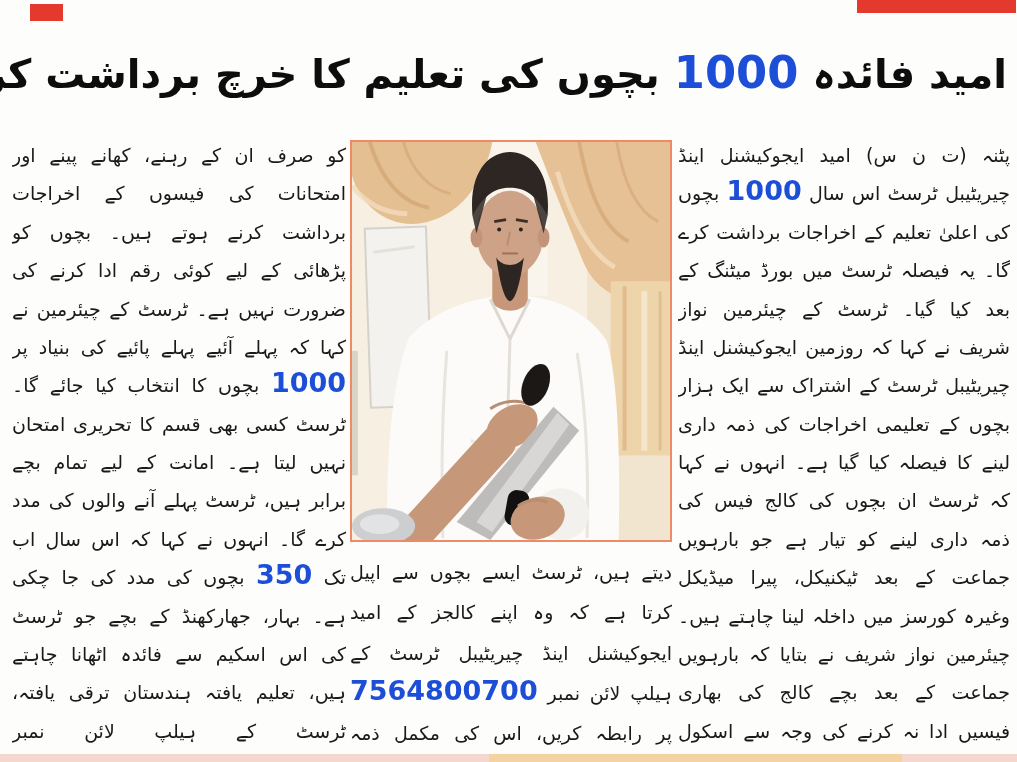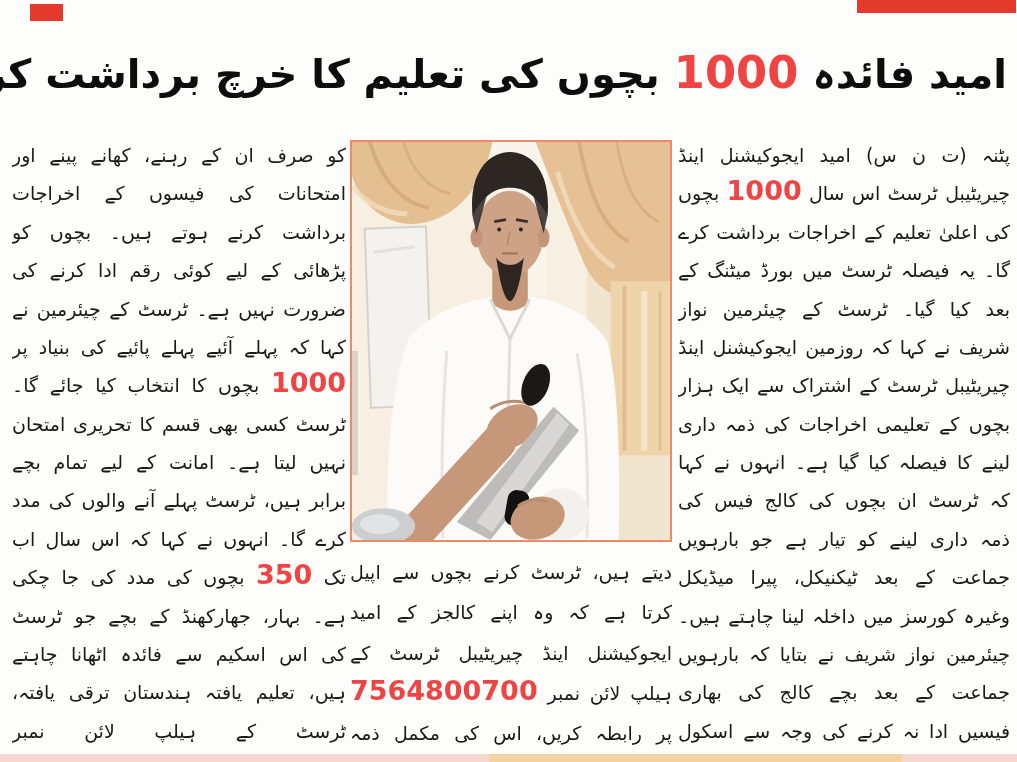--- a/index.html
+++ b/index.html
@@ -41,21 +41,21 @@
   .col-right{left:678px;width:332px;}
   .col-left{left:12px;width:334px;}
   .col-middle-text{
     position:absolute;left:350px;top:552px;width:322px;height:208px;overflow:hidden;
     direction:rtl;text-align:justify;color:#1a1a1a;
     font-size:19px;line-height:2.12;word-spacing:1px;
   }
   .num{
     font-family:"DejaVu Sans",sans-serif;
     font-weight:bold;font-size:1.42em;
-    letter-spacing:-1px;color:#ef4444;
+    letter-spacing:-1px;color:#1d4ed8;
     line-height:1;
   }
 
   
   .photo-frame{
     position:absolute;left:350px;top:140px;width:322px;height:402px;
     border:2px solid #ee8a68;box-sizing:border-box;background:#f6efe2;
   }
   .photo-frame svg{display:block;width:100%;height:100%;}
 </style>
@@ -139,21 +139,21 @@
       <ellipse cx="212" cy="374" rx="28" ry="26" fill="#f3f1ed"></ellipse>
       <rect x="156" y="350" width="22" height="36" rx="9" fill="#121010" transform="rotate(10 167 368)"></rect>
       <ellipse cx="188" cy="378" rx="28" ry="21" fill="#c69879" transform="rotate(-18 188 378)"></ellipse>
       <path d="M168 366 C176 360 188 358 198 362" stroke="#b98d72" stroke-width="3" fill="none"></path>
 
       <ellipse cx="32" cy="386" rx="32" ry="18" fill="#cdced0"></ellipse>
       <ellipse cx="28" cy="384" rx="20" ry="10" fill="#e2e3e4"></ellipse>
     </svg>
   </div>
 
-  <div class="col-middle-text"><span>دیتے ہیں، ٹرسٹ کرنے بچوں سے اپیل کرتا ہے کہ وہ اپنے کالجز کے امید ایجوکیشنل اینڈ چیریٹیبل ٹرسٹ کے ہیلپ لائن نمبر </span><span class="num">7564800700</span><span> پر رابطہ کریں، اس کی مکمل ذمہ داری قبول کریں گے۔ فیس. بچوں</span></div>
+  <div class="col-middle-text"><span>دیتے ہیں، ٹرسٹ ایسے بچوں سے اپیل کرتا ہے کہ وہ اپنے کالجز کے امید ایجوکیشنل اینڈ چیریٹیبل ٹرسٹ کے ہیلپ لائن نمبر </span><span class="num">7564800700</span><span> پر رابطہ کریں، اس کی مکمل ذمہ داری قبول کریں گے۔ فیس. بچوں</span></div>
 
   <div class="col col-left"><span>کو صرف ان کے رہنے، کھانے پینے اور امتحانات کی فیسوں کے اخراجات برداشت کرنے ہوتے ہیں۔ بچوں کو پڑھائی کے لیے کوئی رقم ادا کرنے کی ضرورت نہیں ہے۔ ٹرسٹ کے چیئرمین نے کہا کہ پہلے آئیے پہلے پائیے کی بنیاد پر </span><span class="num">1000</span><span> بچوں کا انتخاب کیا جائے گا۔ ٹرسٹ کسی بھی قسم کا تحریری امتحان نہیں لیتا ہے۔ امانت کے لیے تمام بچے برابر ہیں، ٹرسٹ پہلے آنے والوں کی مدد کرے گا۔ انہوں نے کہا کہ اس سال اب تک </span><span class="num">350</span><span> بچوں کی مدد کی جا چکی ہے۔ بہار، جھارکھنڈ کے بچے جو ٹرسٹ کی اس اسکیم سے فائدہ اٹھانا چاہتے ہیں، تعلیم یافتہ ہندستان ترقی یافتہ، ٹرسٹ کے ہیلپ لائن نمبر </span><span class="num">7564800700</span><span> پر رابطہ کر سکتے ہیں۔</span></div>
 
   <div class="bottom-strip strip-pink-l"></div>
   <div class="bottom-strip strip-orange"></div>
   <div class="bottom-strip strip-pink-r"></div>
 
 </div>
 
 </body></html>

